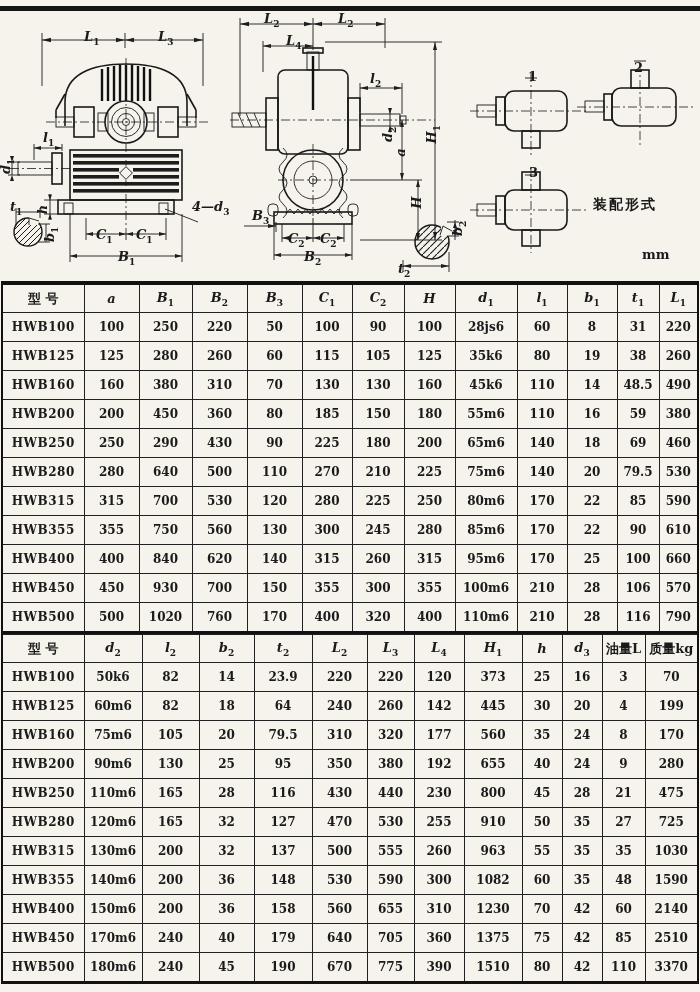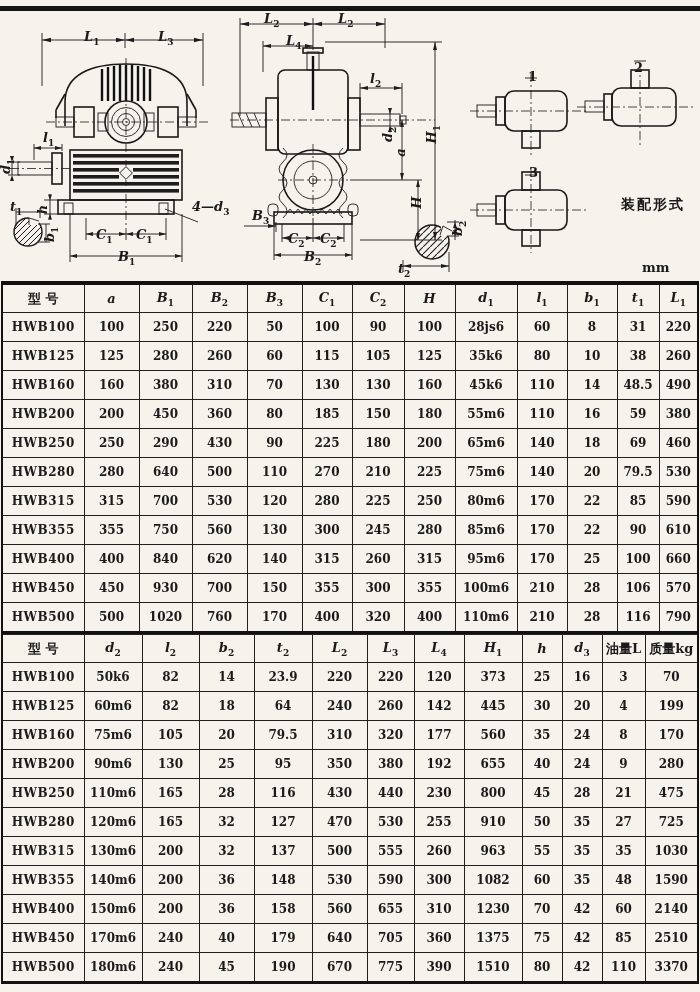--- a/index.html
+++ b/index.html
@@ -312,23 +312,23 @@
     <rect class="med" x="40" y="135" width="62" height="40" rx="9"></rect>
     <rect class="med" x="31" y="141" width="9" height="28"></rect>
     <rect class="thin" x="12" y="149" width="19" height="12"></rect>
     <rect class="med" x="57" y="117" width="18" height="18"></rect>
     <rect class="med" x="57" y="175" width="18" height="16"></rect>
     <line class="thin" x1="60" y1="120" x2="72" y2="120"></line>
   </svg>
   <span class="num" style="left:528px;top:70px;">1</span>
   <span class="num" style="left:634px;top:61px;">2</span>
   <span class="num" style="left:529px;top:166px;">3</span>
-  <span class="cjk" style="left:593px;top:197px;margin-left:28px;">装配形式</span>
-
-  <span class="unit" style="left:642px;top:261px;">mm</span>
+  <span class="cjk" style="left:593px;top:197px;">装配形式</span>
+
+  <span class="unit" style="left:642px;top:248px;">mm</span>
 
   <div class="tables">
     <table id="t1">
         <colgroup>
           <col style="width: 82px;">
           <col style="width: 55px;">
           <col style="width: 53px;">
           <col style="width: 55px;">
           <col style="width: 55px;">
           <col style="width: 50px;">
@@ -377,21 +377,21 @@
             <td class="model">HWB125</td>
             <td class="">125</td>
             <td class="">280</td>
             <td class="">260</td>
             <td class="">60</td>
             <td class="">115</td>
             <td class="">105</td>
             <td class="">125</td>
             <td class="">35k6</td>
             <td class="">80</td>
-            <td class="">10</td>
+            <td class="">19</td>
             <td class="">38</td>
             <td class="">260</td>
           </tr>
           <tr>
             <td class="model">HWB160</td>
             <td class="">160</td>
             <td class="">380</td>
             <td class="">310</td>
             <td class="">70</td>
             <td class="">130</td>

